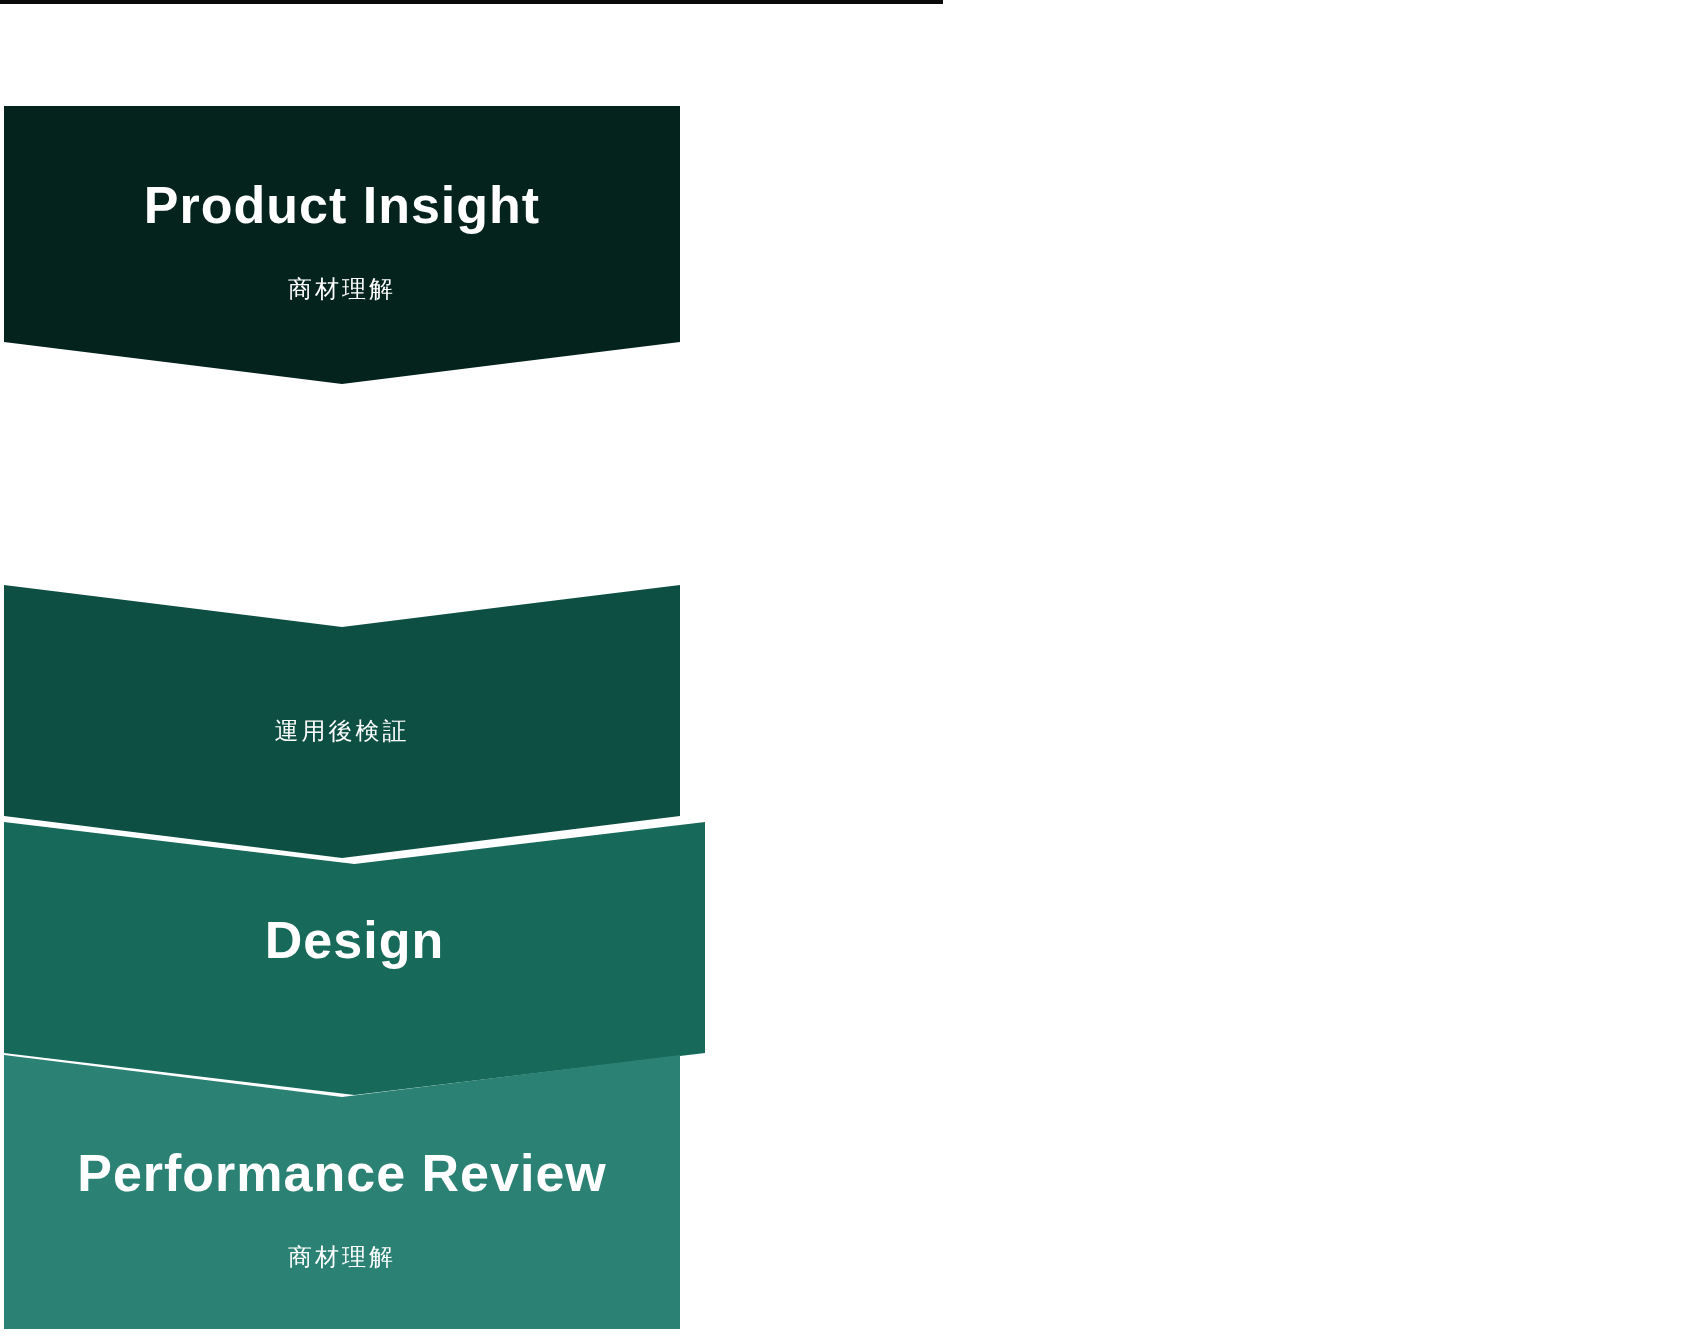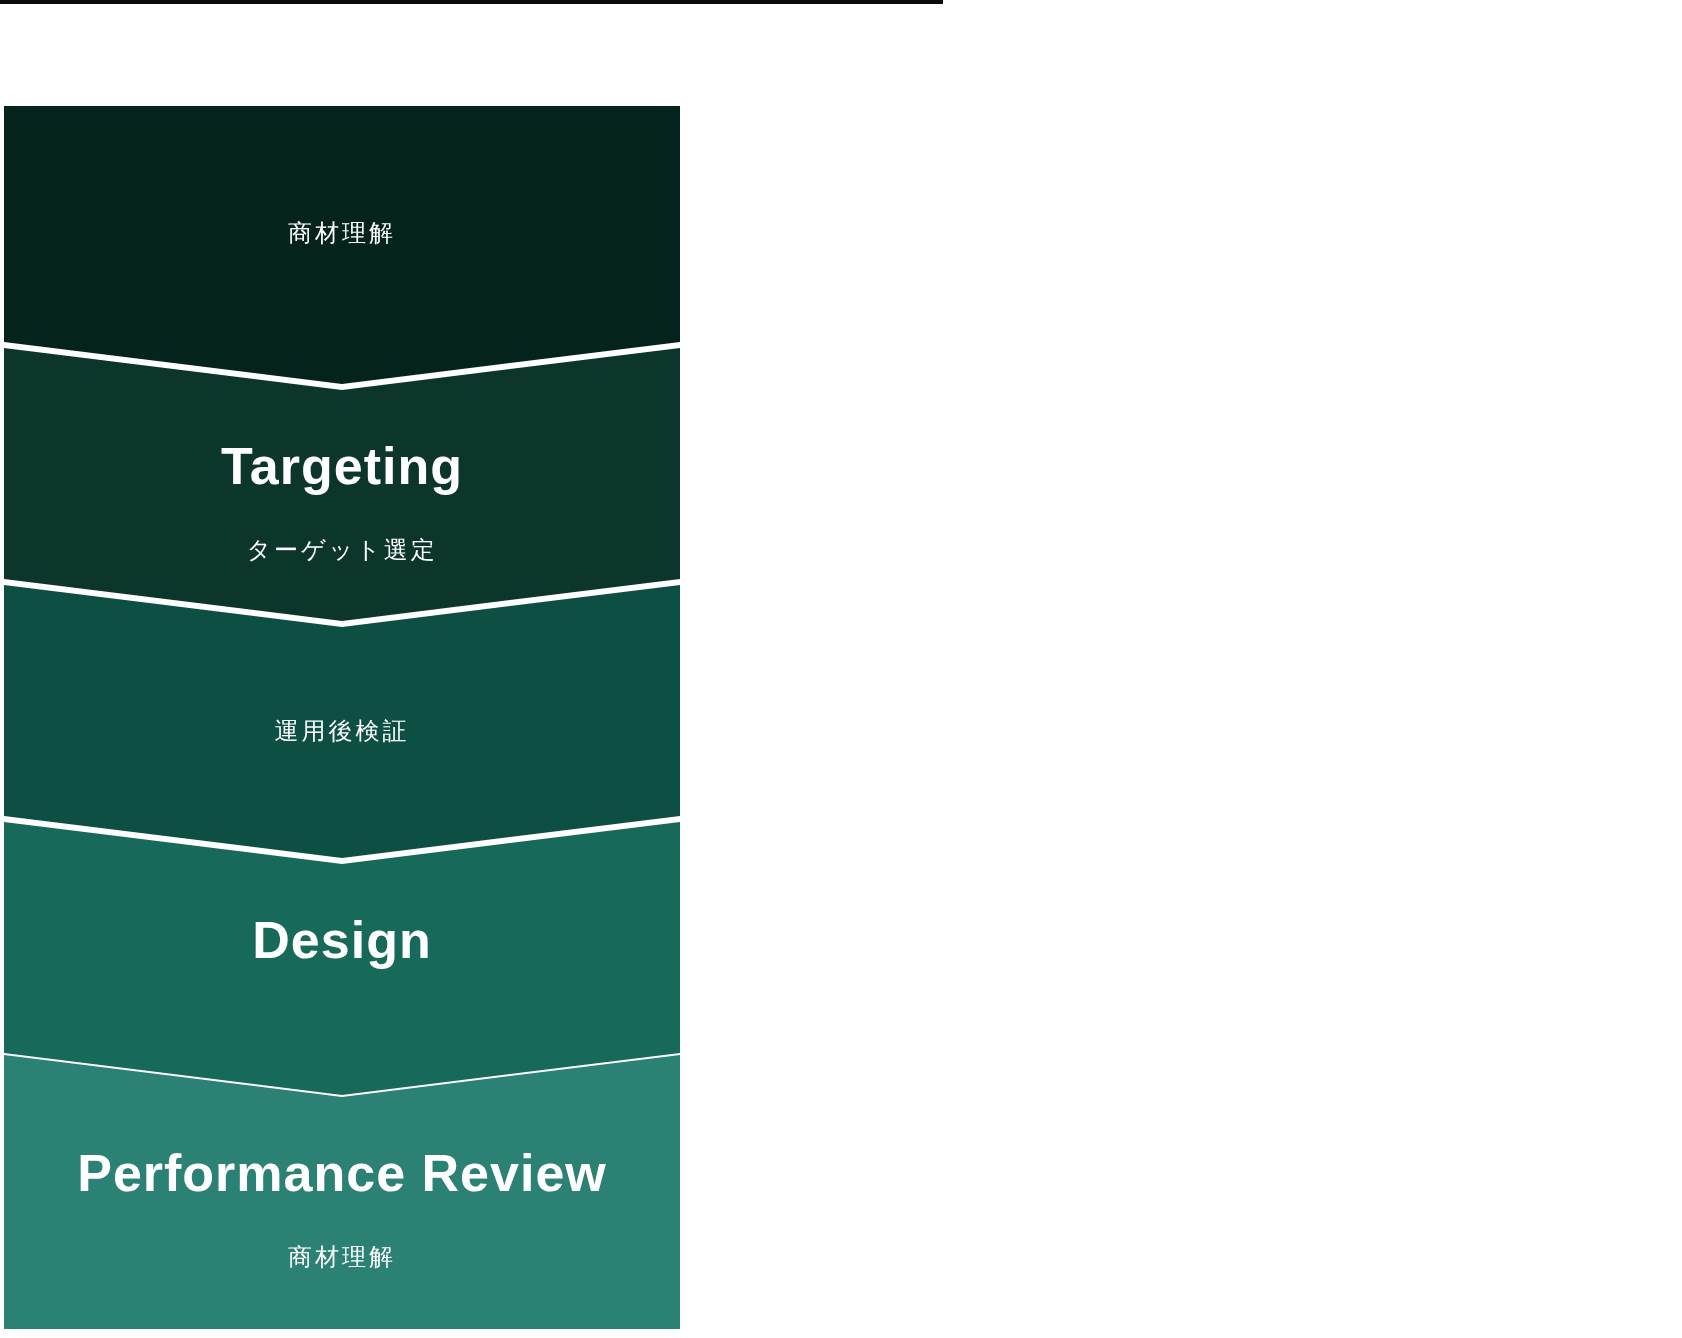--- a/index.html
+++ b/index.html
@@ -40,21 +40,21 @@
     top: 0;
     height: 278px;
     clip-path: polygon(0 0, 100% 0, 100% 236px, 50% 278px, 0 236px);
   }
   .stage.mid {
     height: 276px;
     clip-path: polygon(0 3px, 50% 45px, 100% 3px, 100% 234px, 50% 276px, 0 234px);
   }
   .stage.mid.s1 { top: 239px; }
   .stage.mid.s2 { top: 476px; }
-  .stage.mid.s3 { top: 713px; }
+  .stage.mid.s3 { top: 713px; padding-left: 25px; }
   .stage.last {
     top: 946px;
     height: 277px;
     clip-path: polygon(0 3px, 50% 45px, 100% 3px, 100% 277px, 0 277px);
   }
   .stage-content {
     position: absolute;
     left: 0;
     right: 0;
     top: 93px;
@@ -80,27 +80,22 @@
 </style>
 </head>
 <body>
 
 <div id="page" style="background: rgb(255, 255, 255);">
   <div id="top-bar" style="background: rgb(10, 10, 10);"></div>
 
   <div id="funnel" style="background: rgb(255, 255, 255);">
       <div class="stage first" style="background: rgb(5, 35, 29);">
       <div class="stage-content">
+        <div class="stage-title">Product Insight</div>
         <div class="stage-subtitle">商材理解</div>
-      </div>
-    </div>
-      <div class="stage mid s1" style="background: rgb(12, 53, 44);">
-      <div class="stage-content">
-        <div class="stage-title">Targeting</div>
-        <div class="stage-subtitle">ターゲット選定</div>
       </div>
     </div>
       <div class="stage mid s2" style="background: rgb(14, 79, 67);">
       <div class="stage-content">
         <div class="stage-subtitle">運用後検証</div>
       </div>
     </div>
       <div class="stage mid s3" style="background: rgb(23, 105, 90);">
       <div class="stage-content">
         <div class="stage-title">Design</div>

